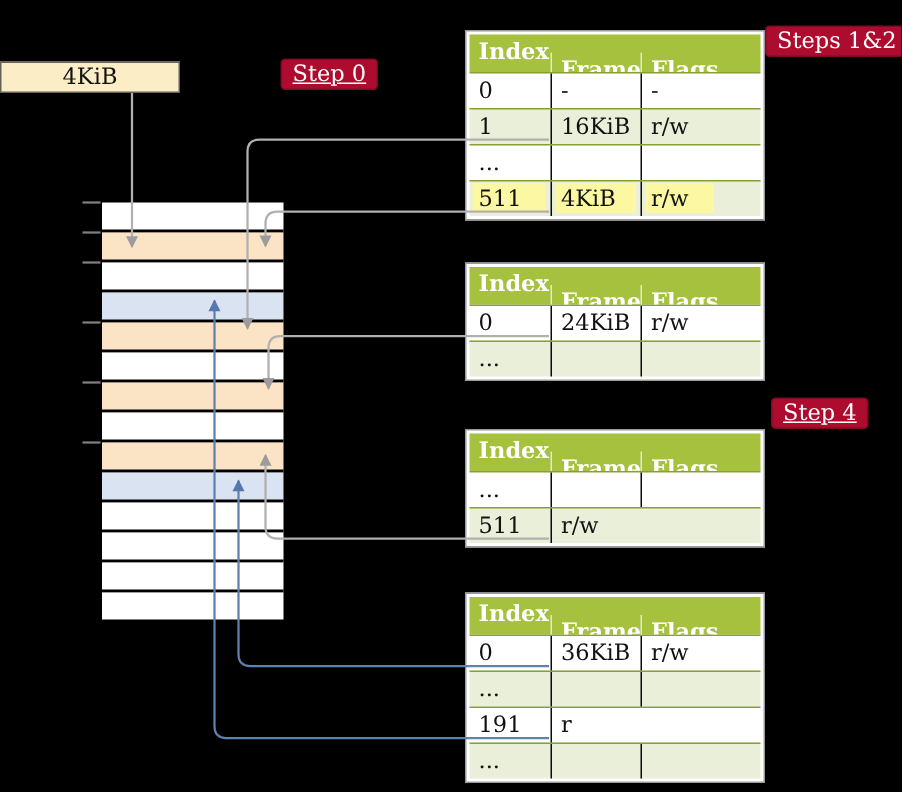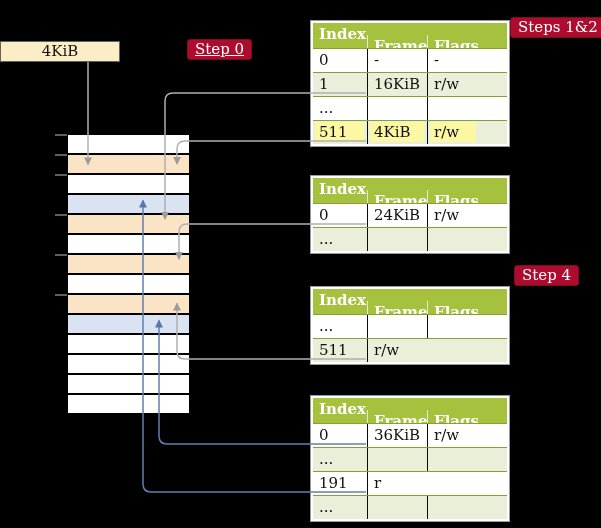--- a/index.html
+++ b/index.html
@@ -17,21 +17,21 @@
   
   .badge {
     position:absolute; background:var(--badge-red,#ae0c2e);
     border:1px solid #7c0b23; border-radius:3px;
     color:#fff; font-size:15px; line-height:18px; padding:0 7px 1px 7px;
     white-space:nowrap;
   }
   #badge-step0   { left:187px; top:39px;text-decoration:underline;  }
   #badge-steps12 { left:510px; top:17px;  }
   #badge-step3   { left:519px; top:156px; }
-  #badge-step4   { left:514px; top:265px; }
+  #badge-step4   { left:514px; top:265px;text-decoration:underline; }
   
   #memory-stack {
     position:absolute; left:67px; top:134px; width:121px;
     border:1px solid #000; background:#000;
   }
   .mem-row { height:20px; box-sizing:border-box; border-bottom:2px solid #000; }
   .mem-row:last-child { border-bottom:none; height:18px; }
   .mem-white { background:#ffffff; }
   .mem-peach { background:var(--memory-peach,#fbe3c6); }
   .mem-blue  { background:var(--memory-blue,#d9e3f2); }

